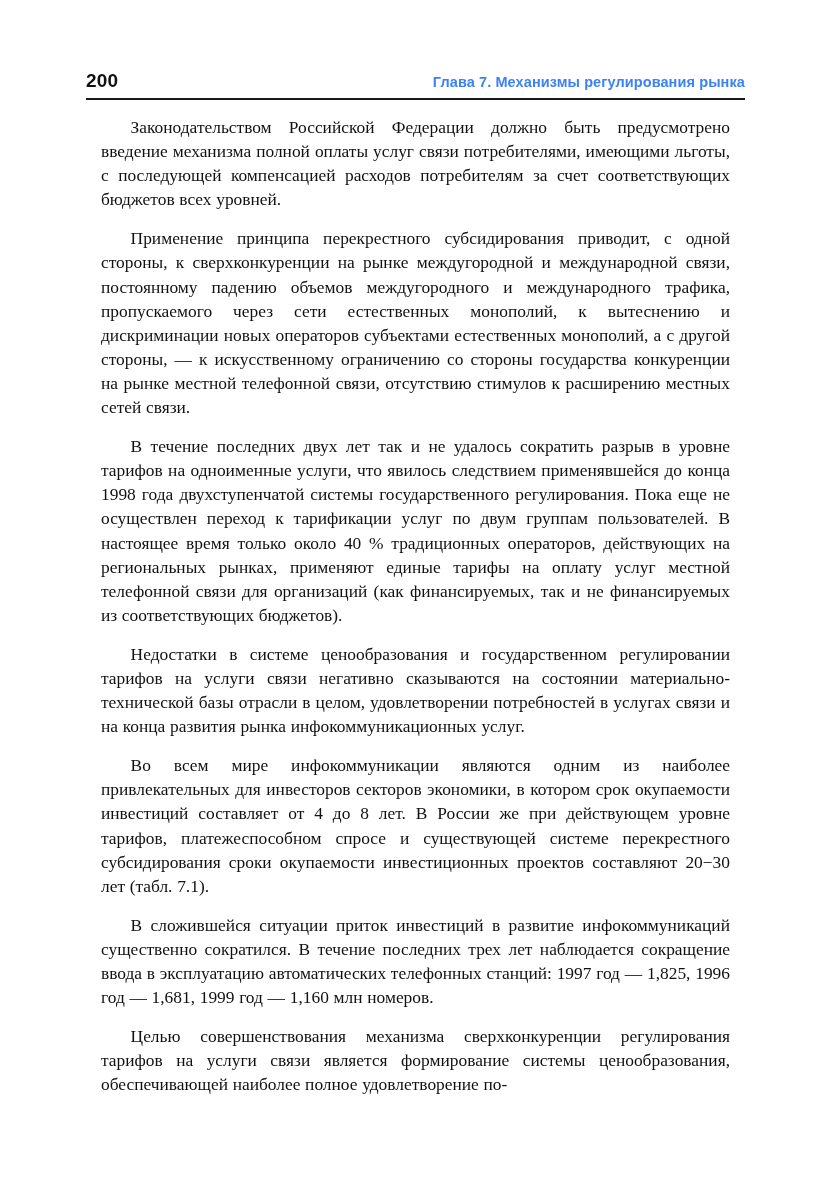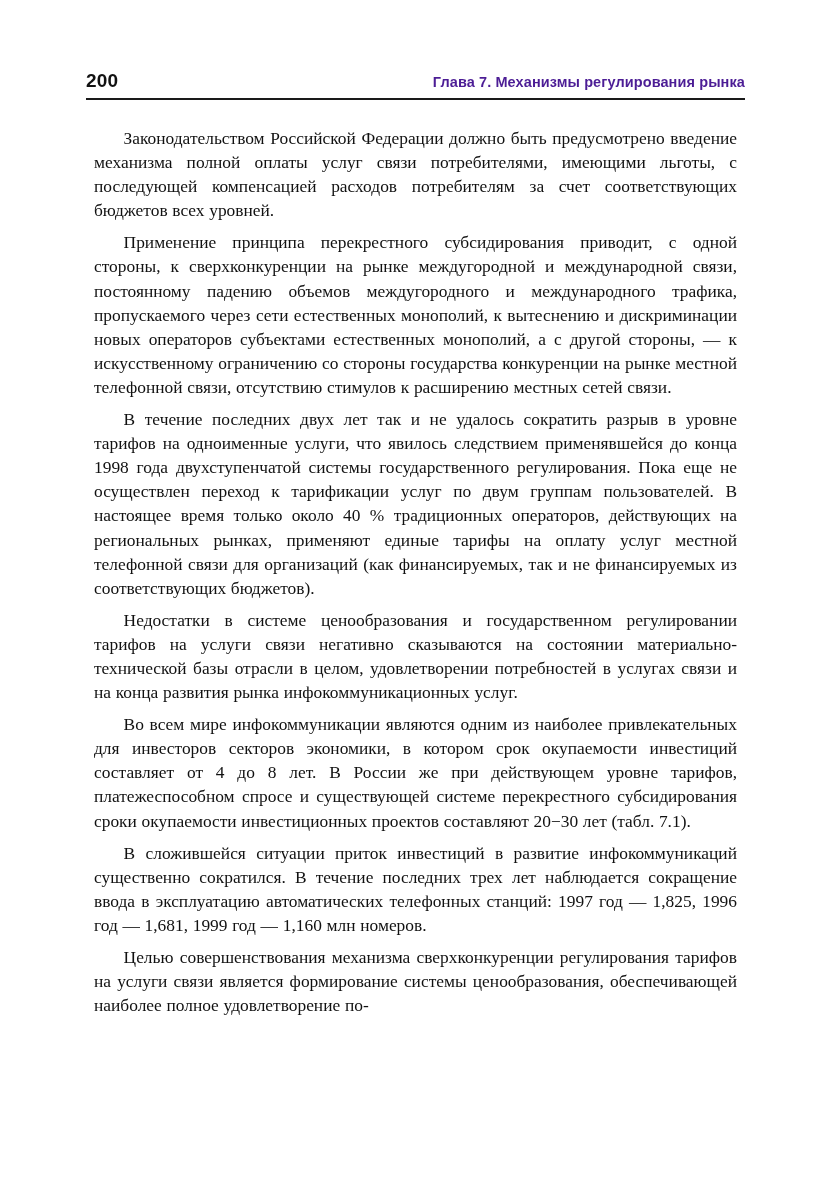--- a/index.html
+++ b/index.html
@@ -20,38 +20,38 @@
     height: 1200px;
     box-sizing: border-box;
     padding: 70px 72px 40px 86px;
   }
   .header {
     display: flex;
     align-items: baseline;
     justify-content: space-between;
     padding-bottom: 6px;
     border-bottom: 2px solid #1a1a1a;
-    margin-bottom: 26px;
+    margin-bottom: 10px;
   }
   .page-number {
     font-family: "Liberation Sans", "DejaVu Sans", sans-serif;
     font-size: 19px;
     font-weight: bold;
     letter-spacing: 0.2px;
     color: #111111;
   }
   .chapter-title {
     font-family: "Liberation Sans", "DejaVu Sans", sans-serif;
     font-size: 14.5px;
     font-weight: bold;
-    color: #4c1d95;
+    color: #3b82f6;
     letter-spacing: 0.1px;
   }
   .body-text p {
-    margin: 8px;
+    margin: 15px;
     font-size: 17.4px;
     line-height: 1.385;
     text-align: justify;
     text-indent: 1.7em;
     hyphens: manual;
     word-spacing: 0.02em;
   }
   .body-text p:last-child {
     
   }

